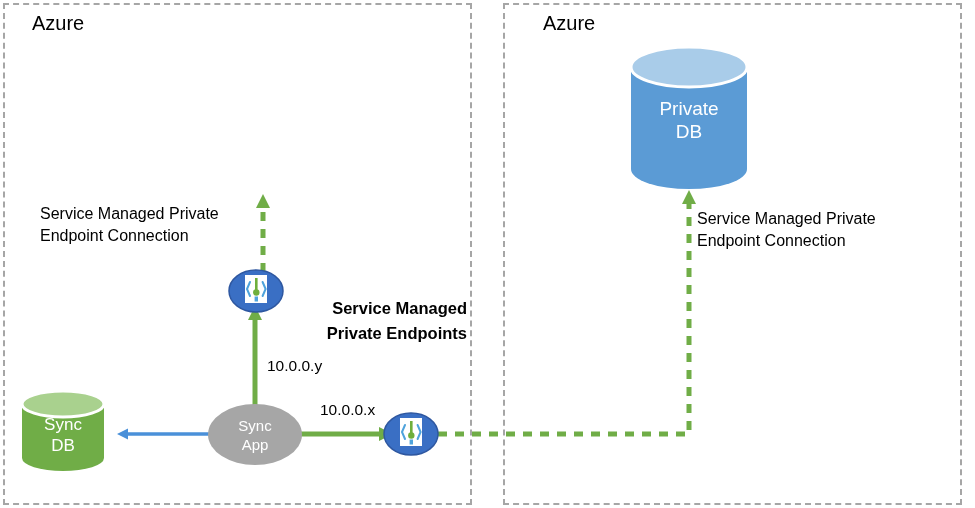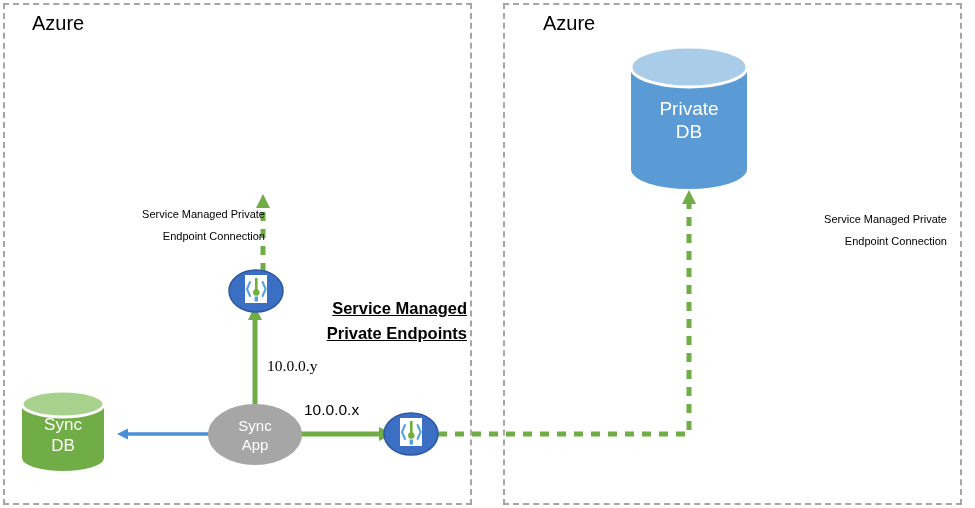--- a/index.html
+++ b/index.html
@@ -57,32 +57,30 @@
     font-size: 15px;
     line-height: 19px;
     white-space: pre-line;
     pointer-events: none;
   }
   .pe-node {
     position: absolute;
   }
   .note {
     position: absolute;
-    font-size: 11px;
+    font-size: 16px;
     color: #000000;
     line-height: 22px;
     white-space: pre-line;
-    text-align: right;
   }
   .note.bold {
     font-weight: bold;
     font-size: 16.5px;
     line-height: 25px;
     text-align: right;
-    text-decoration: underline;
   }
   .ip-label {
     position: absolute;
     font-size: 15.5px;
     color: #000000;
     line-height: 19px;
     white-space: nowrap;
   }
   svg.edge-layer {
     position: absolute;
@@ -191,17 +189,17 @@
 
   <div class="note" style="left:40px; top:203px; width:225px;">Service Managed Private
 Endpoint Connection</div>
 
   <div class="note" style="left:697px; top:208px; width:250px;">Service Managed Private
 Endpoint Connection</div>
 
   <div class="note bold" style="left:267px; top:296px; width:200px;">Service Managed
 Private Endpoints</div>
 
-  <div class="ip-label" style="left:267px; top:356px;font-family:Liberation Serif, serif;">10.0.0.y</div>
-
-  <div class="ip-label" style="left:304px; top:400px;">10.0.0.x</div>
+  <div class="ip-label" style="left:267px; top:356px;">10.0.0.y</div>
+
+  <div class="ip-label" style="left:320px; top:400px;">10.0.0.x</div>
 
 </div>
 
 </body></html>

